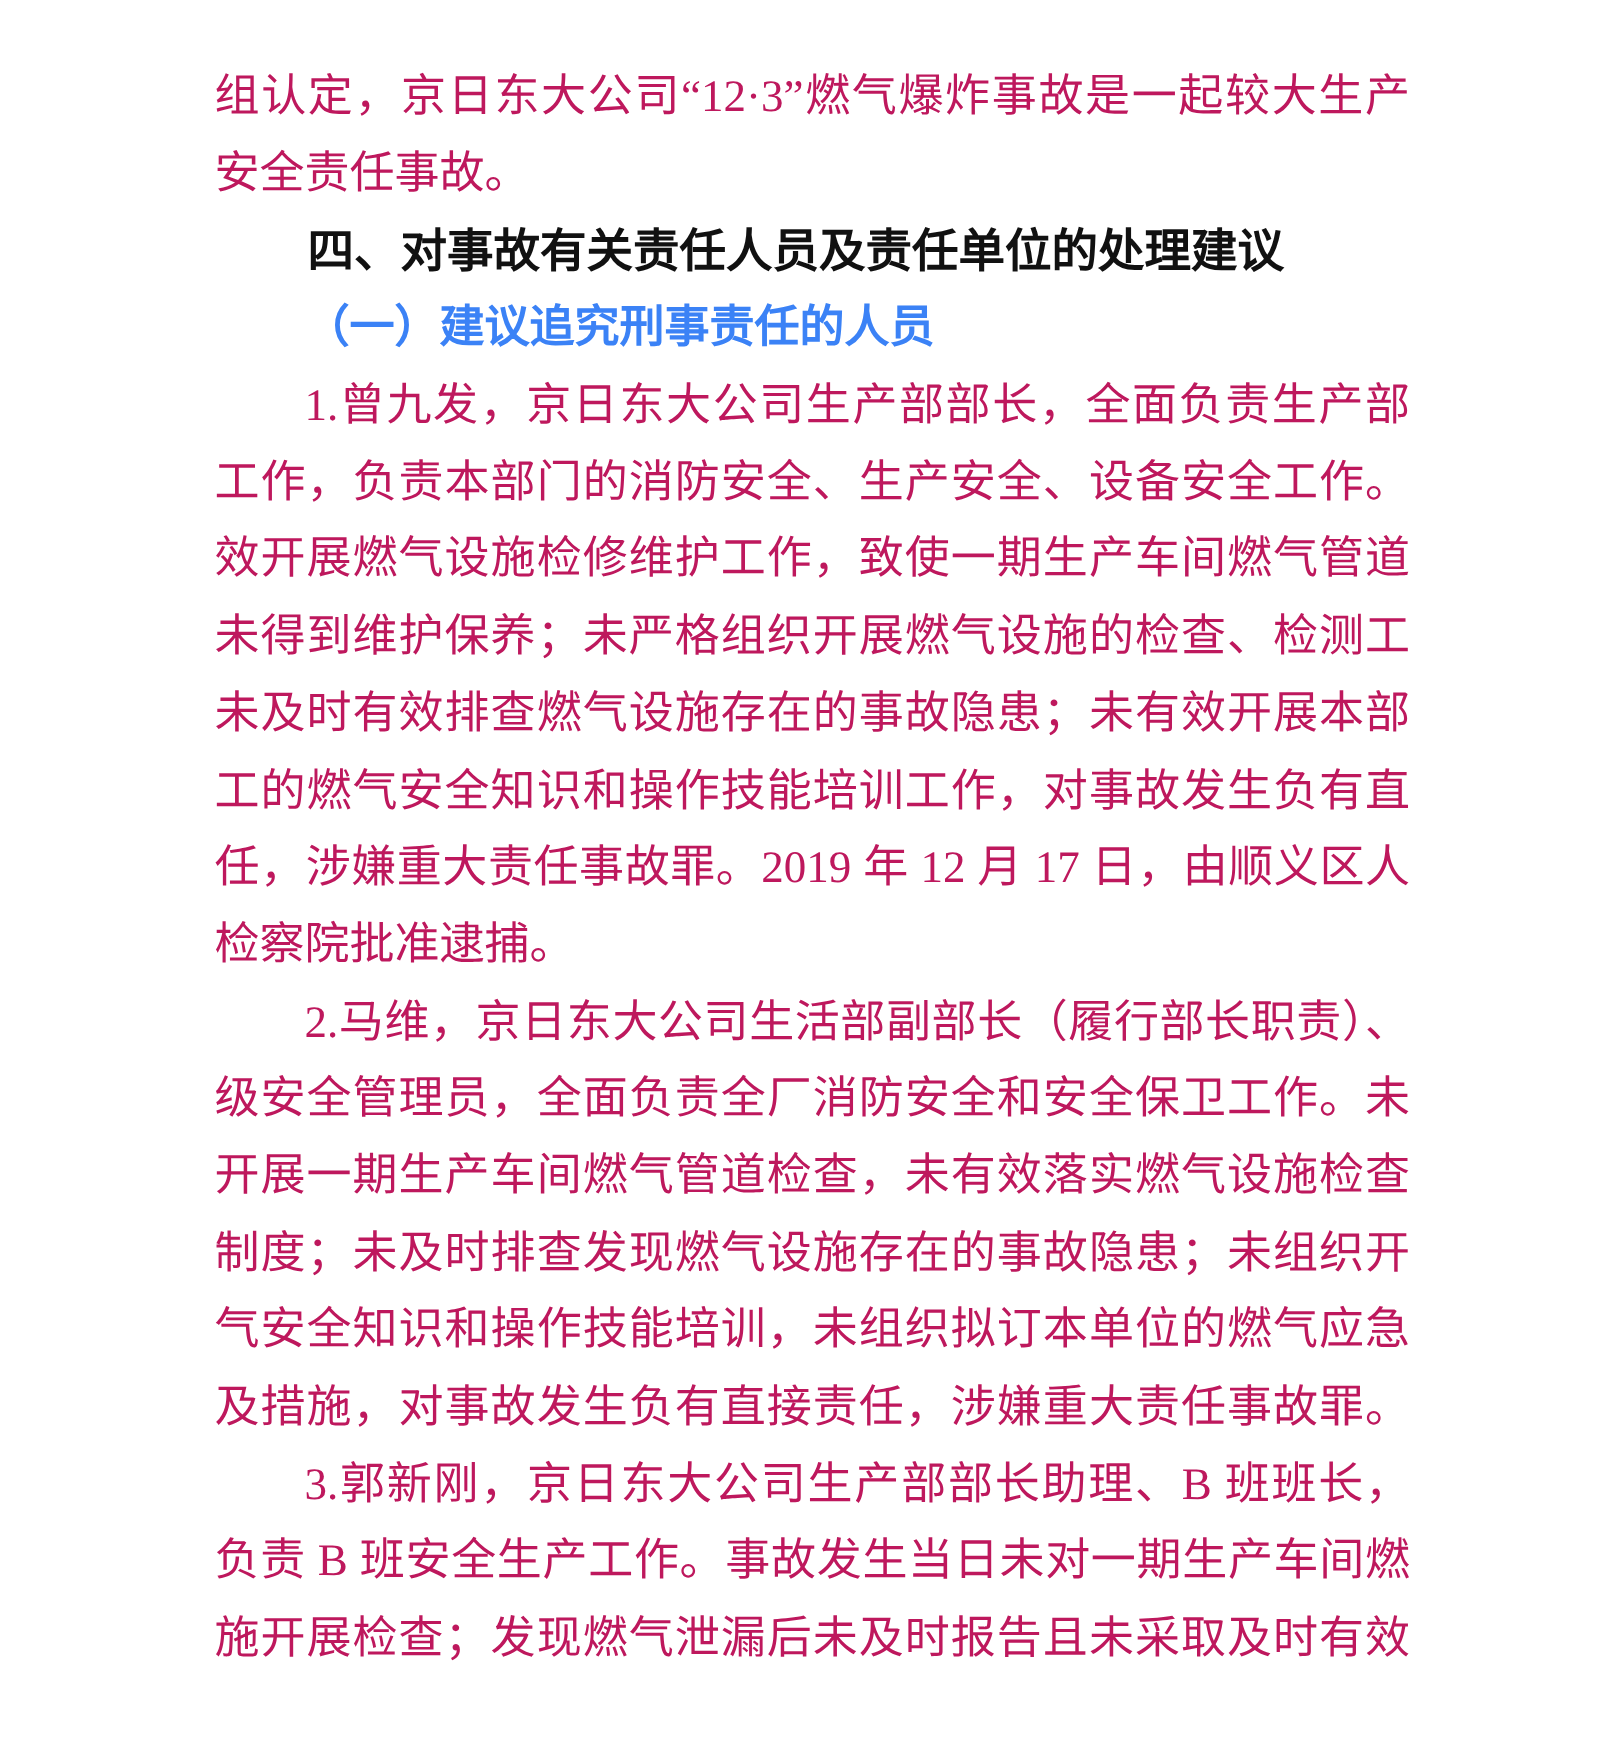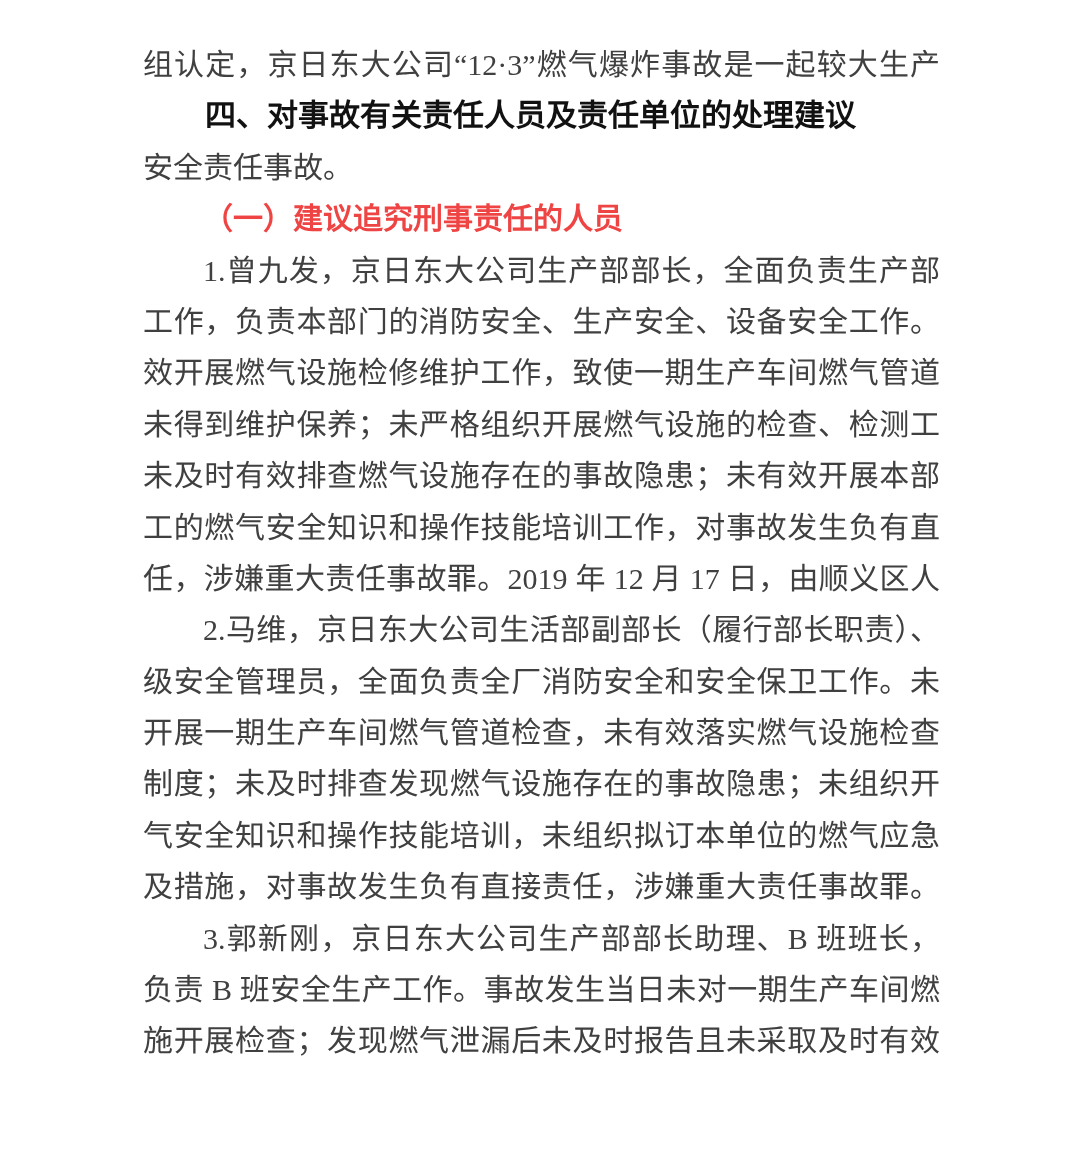--- a/index.html
+++ b/index.html
@@ -18,21 +18,21 @@
     color: #1f1f1f;
   }
   .doc-body {
     width: 100%;
   }
   .line {
     font-family: "Liberation Serif", "DejaVu Serif", serif;
     font-size: 30px;
     height: 51.4px;
     line-height: 51.4px;
-    color: #404040;
+    color: #be185d;
     overflow: hidden;
     text-align: justify;
   }
   
   .t-fill {
     text-align: justify;
     text-align-last: justify;
   }
   
   .t-fill-indent {
@@ -56,39 +56,40 @@
     color: #111111;
   }
   
   .t-heading-kai {
     font-family: "Liberation Serif", "DejaVu Serif", serif;
     font-weight: 700;
     font-size: 30px;
     text-indent: 2em;
     text-align: left;
     text-align-last: left;
-    color: #ef4444;
+    color: #3b82f6;
   }
 </style>
 </head>
 <body>
 
 <div class="page">
   <div class="doc-body">
       <div class="line t-fill">组认定，京日东大公司“12·3”燃气爆炸事故是一起较大生产</div>
+      <div class="line t-left">安全责任事故。</div>
       <div class="line t-heading-hei">四、对事故有关责任人员及责任单位的处理建议</div>
-      <div class="line t-left">安全责任事故。</div>
       <div class="line t-heading-kai">（一）建议追究刑事责任的人员</div>
       <div class="line t-fill-indent">1.曾九发，京日东大公司生产部部长，全面负责生产部管理</div>
       <div class="line t-fill">工作，负责本部门的消防安全、生产安全、设备安全工作。未有</div>
       <div class="line t-fill">效开展燃气设施检修维护工作，致使一期生产车间燃气管道长期</div>
       <div class="line t-fill">未得到维护保养；未严格组织开展燃气设施的检查、检测工作；</div>
       <div class="line t-fill">未及时有效排查燃气设施存在的事故隐患；未有效开展本部门员</div>
       <div class="line t-fill">工的燃气安全知识和操作技能培训工作，对事故发生负有直接责</div>
       <div class="line t-fill">任，涉嫌重大责任事故罪。2019 年 12 月 17 日，由顺义区人民</div>
+      <div class="line t-left">检察院批准逮捕。</div>
       <div class="line t-fill-indent">2.马维，京日东大公司生活部副部长（履行部长职责）、厂</div>
       <div class="line t-fill">级安全管理员，全面负责全厂消防安全和安全保卫工作。未组织</div>
       <div class="line t-fill">开展一期生产车间燃气管道检查，未有效落实燃气设施检查管理</div>
       <div class="line t-fill">制度；未及时排查发现燃气设施存在的事故隐患；未组织开展燃</div>
       <div class="line t-fill">气安全知识和操作技能培训，未组织拟订本单位的燃气应急预案</div>
       <div class="line t-fill">及措施，对事故发生负有直接责任，涉嫌重大责任事故罪。2019</div>
       <div class="line t-fill-indent">3.郭新刚，京日东大公司生产部部长助理、B 班班长，全面</div>
       <div class="line t-fill">负责 B 班安全生产工作。事故发生当日未对一期生产车间燃气设</div>
       <div class="line t-fill">施开展检查；发现燃气泄漏后未及时报告且未采取及时有效措施，</div>
     </div>

